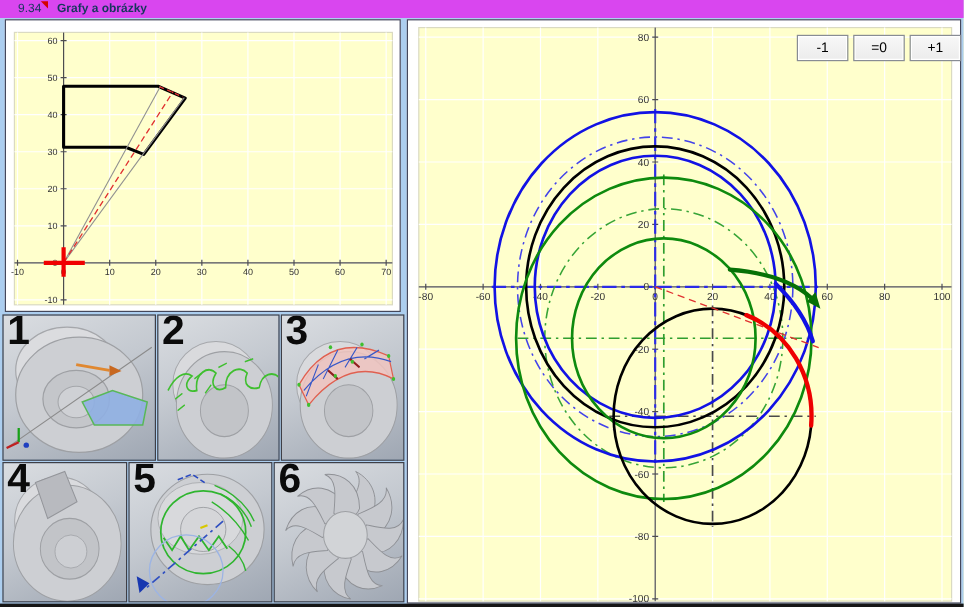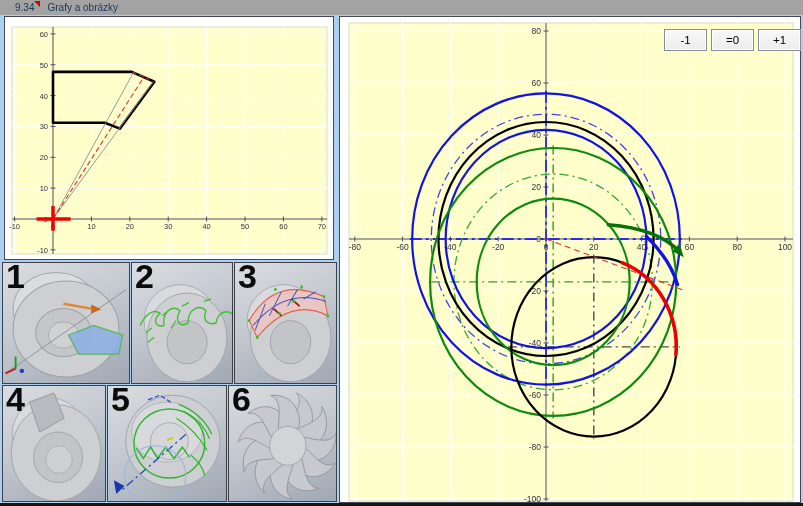--- a/index.html
+++ b/index.html
@@ -1,25 +1,25 @@
 <!DOCTYPE html>
 <html><head>
 <meta charset="utf-8">
 <style>
   html,body{margin:0;padding:0;}
   body{width:803px;height:506px;overflow:hidden;background:#ACCEEF;
        font-family:"Liberation Sans", sans-serif;}
   .stage{position:relative;width:803px;height:506px;}
   
-  .header{position:absolute;left:0;top:0;width:803px;height:15px;background:#a3a3a3;
+  .header{position:absolute;left:0;top:0;width:803px;height:15px;background:#d946ef;
           display:flex;align-items:center;}
   .header .code{color:#17365D;font-size:10px;margin-left:15px;}
   .header .cmarker{width:0;height:0;border-top:6px solid #D40000;border-left:6px solid transparent;
           position:relative;top:-4px;left:0px;}
-  .header .title{color:#17365D;font-size:10px;font-weight:normal;margin-left:7px;}
+  .header .title{color:#17365D;font-size:10px;font-weight:bold;margin-left:7px;}
   
   .panel{position:absolute;background:#FFFFFF;border:1px solid #44485C;box-sizing:border-box;}
   .left-plot-panel{left:4px;top:16px;width:330px;height:244px;}
   .right-plot-panel{left:339px;top:16px;width:462px;height:487px;}
   svg{display:block;}
   svg text{font-family:"Liberation Sans", sans-serif;}
   
   .btnrow{position:absolute;top:12px;left:324px;display:flex;gap:4px;}
   .btn{width:43px;height:22px;background:linear-gradient(#F8F8F8,#ECECEC);
        border:1px solid #888C94;box-shadow:inset 0 0 0 1px #FFFFFF;

